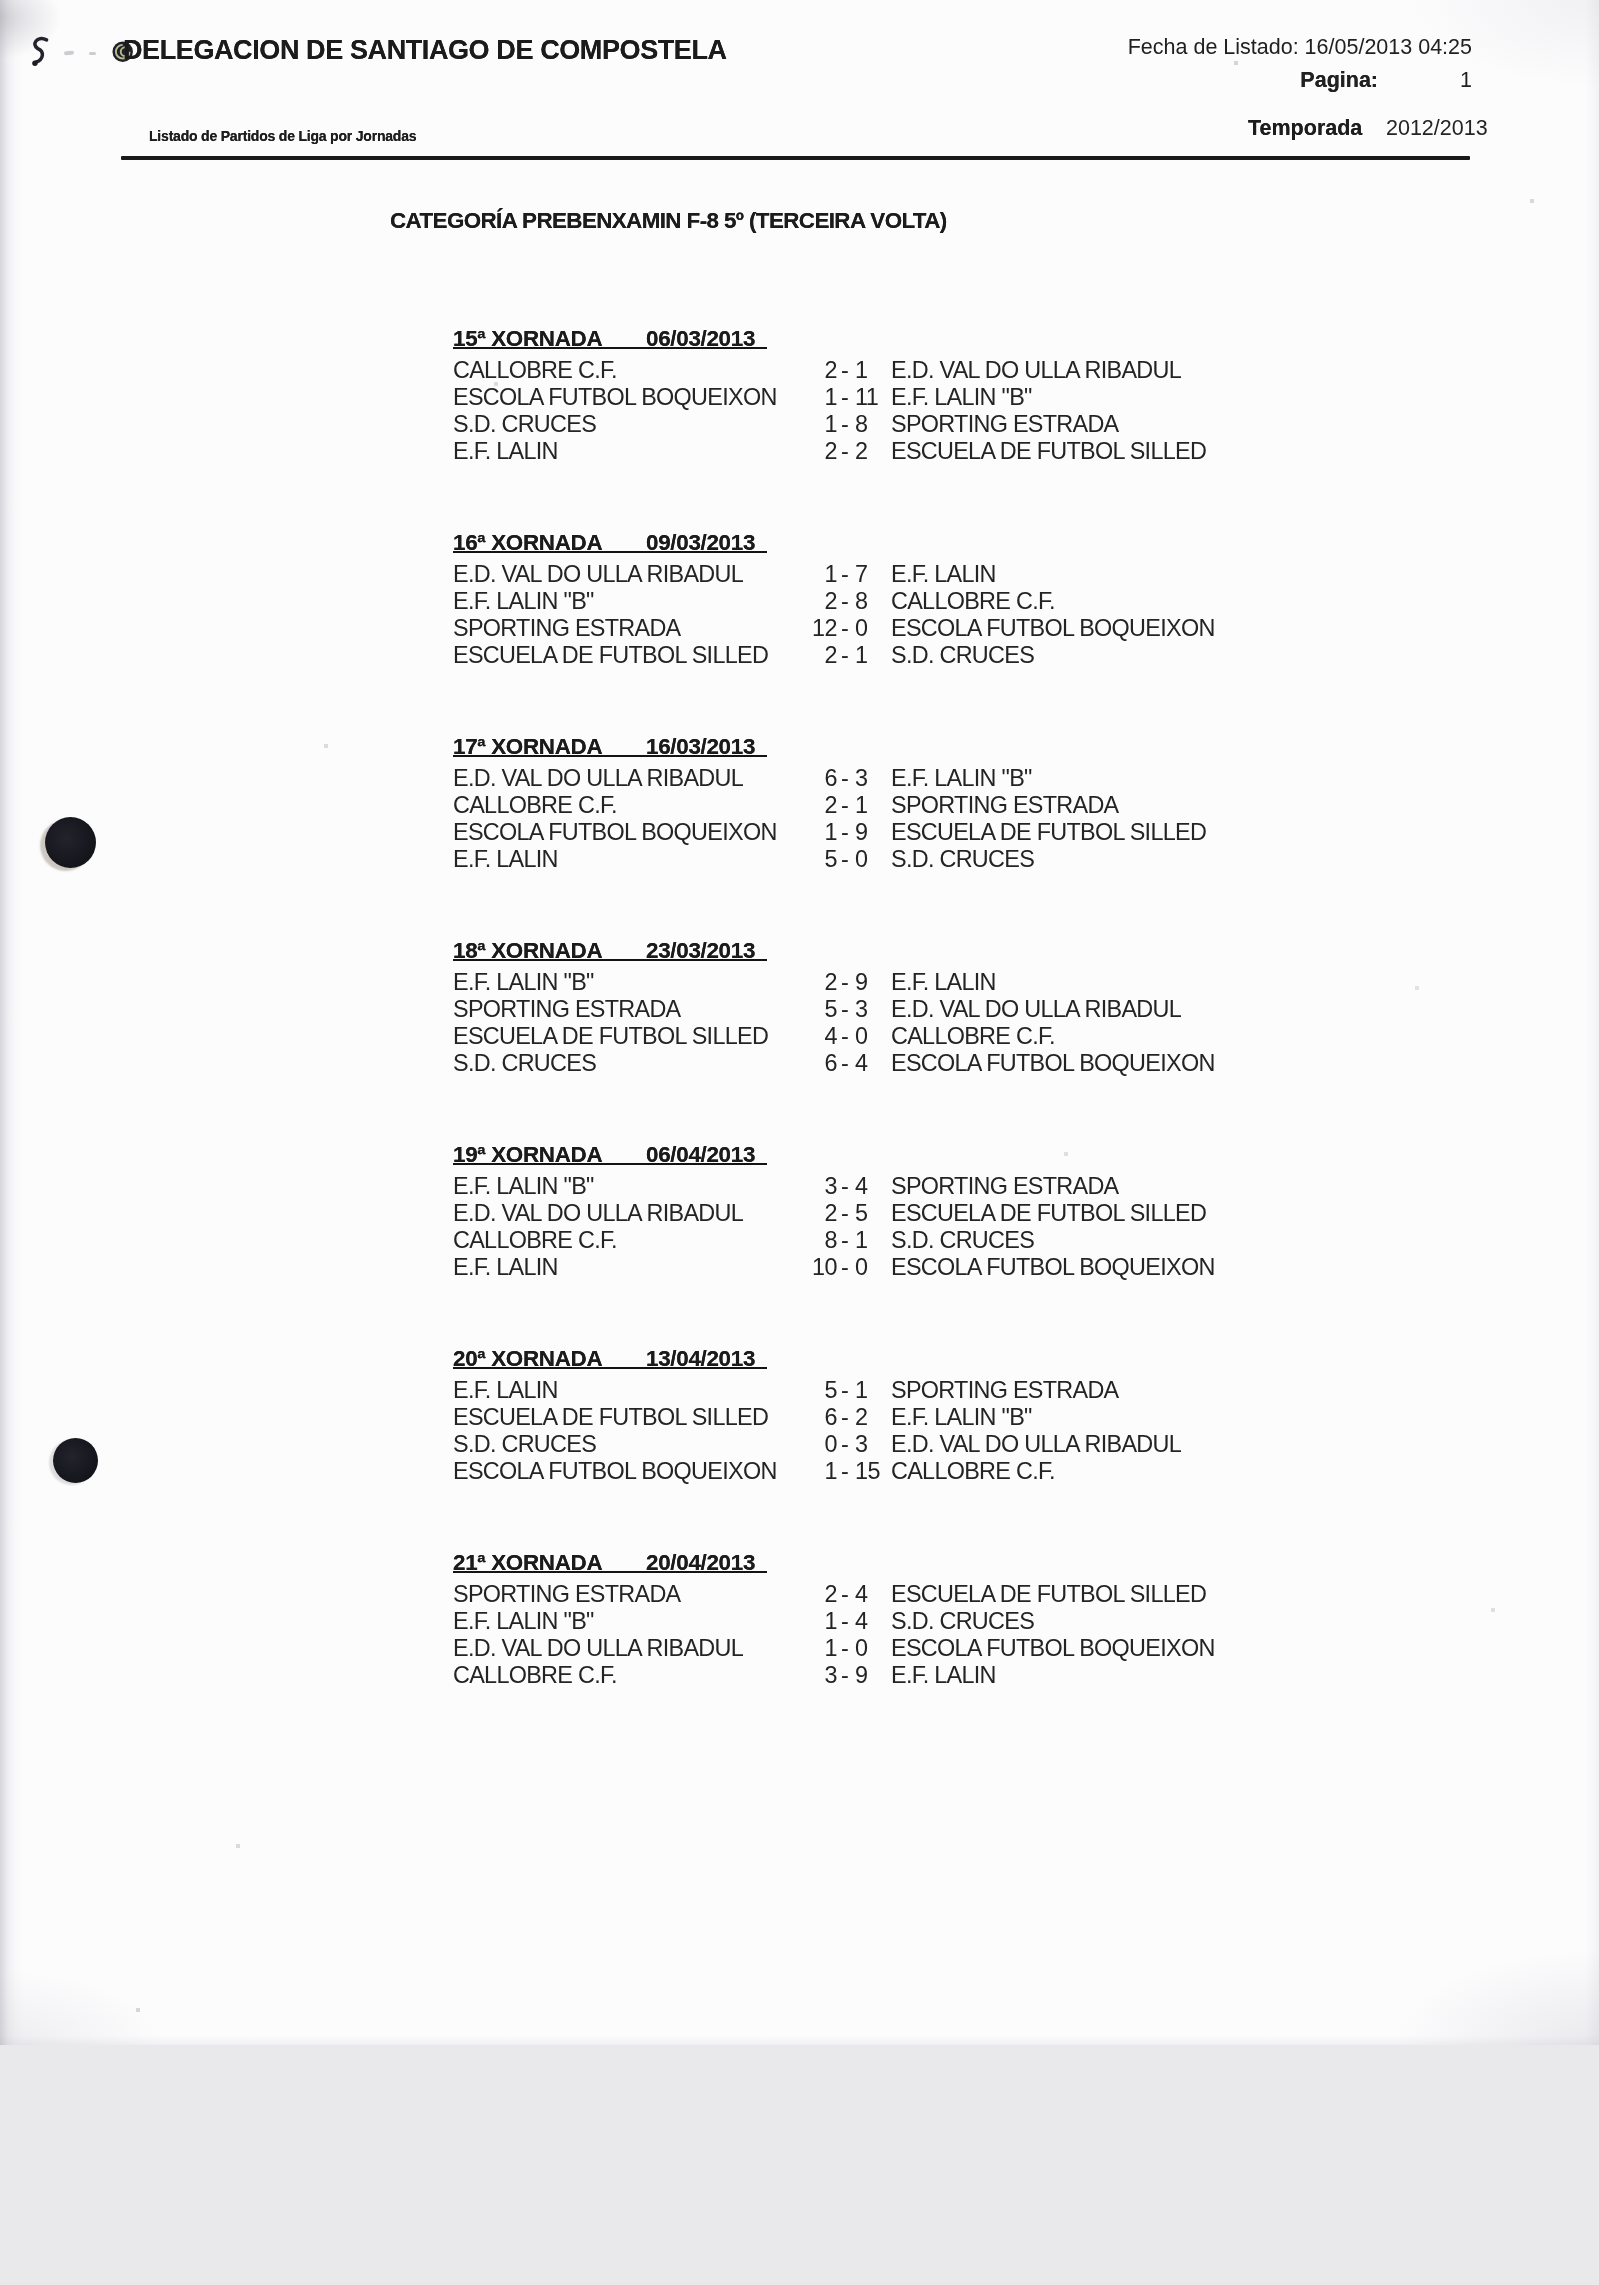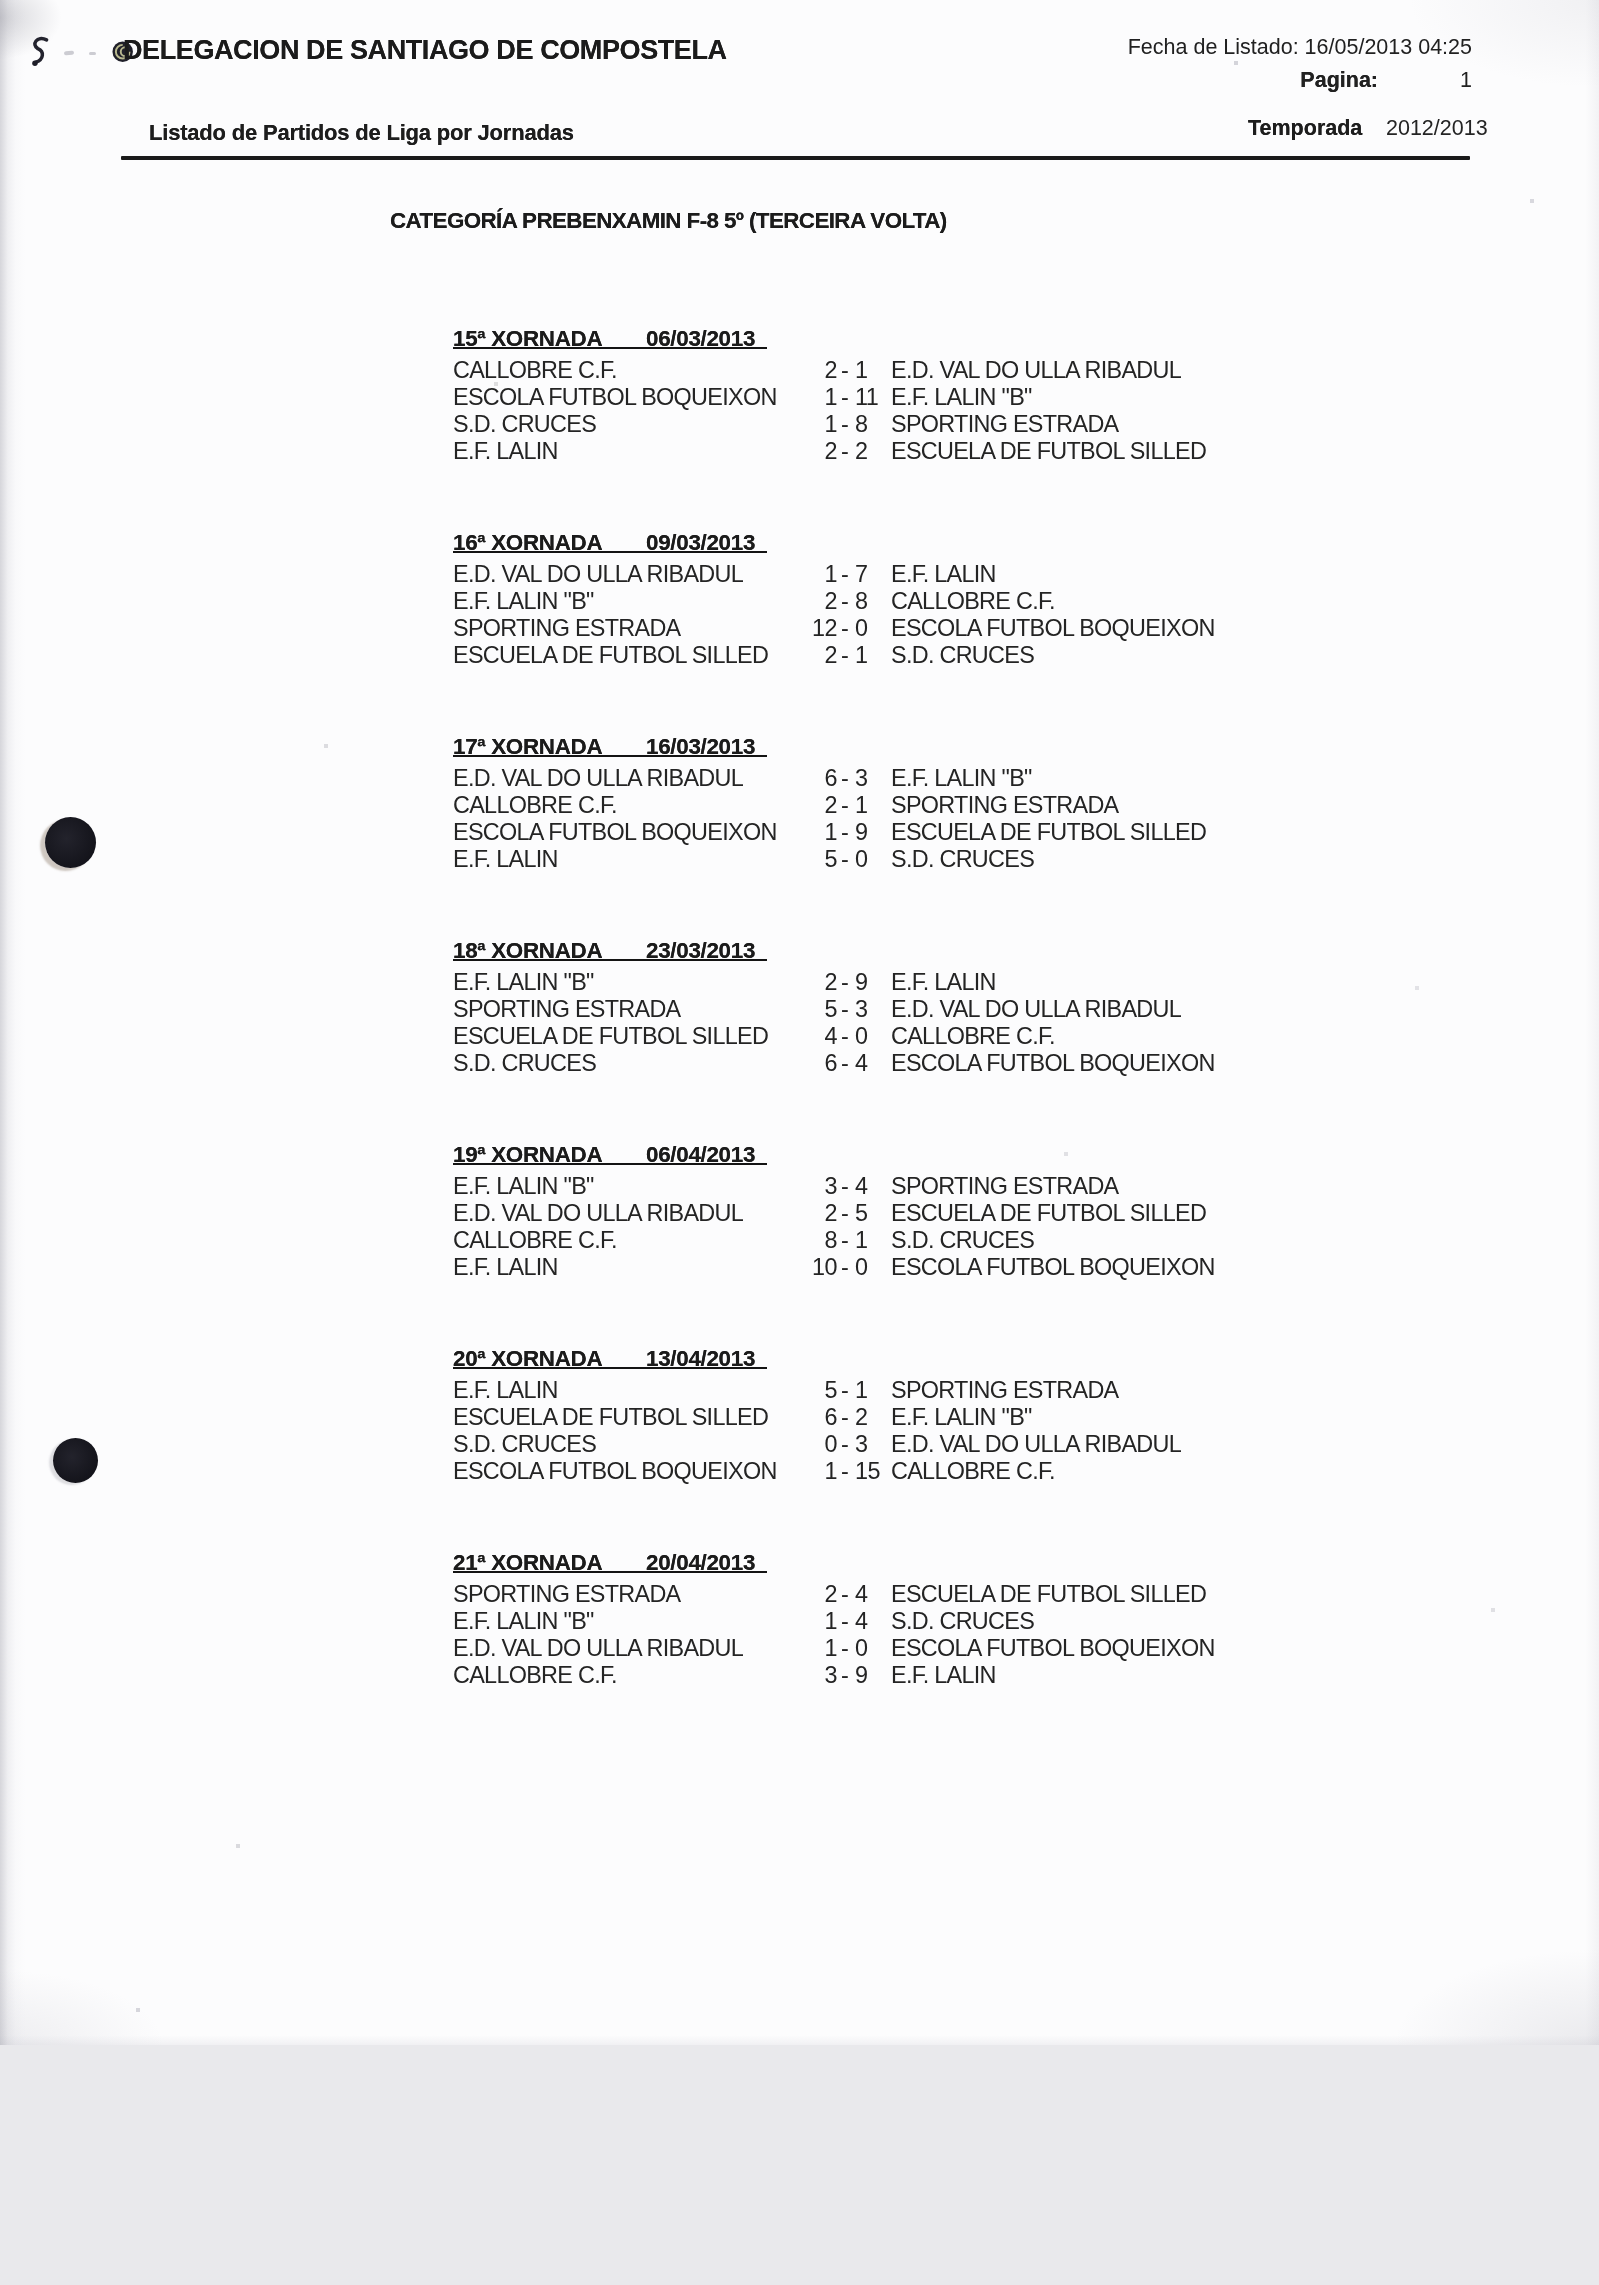--- a/index.html
+++ b/index.html
@@ -22,21 +22,21 @@
       #fcfcfd;
     color:#222;
   }
   .abs{position:absolute;}
   
   .doc-title{left:123px;top:35px;font-size:27px;font-weight:bold;letter-spacing:-0.4px;color:#1b1b1b;text-shadow:0 0 0.6px #2a2a2a;white-space:nowrap;}
   .hdr-right{right:127px;top:35px;text-align:right;font-size:21.5px;color:#212121;white-space:nowrap;}
   .hdr-right .row2{margin-top:7.8px;}
   .pagina-label{font-weight:bold;text-shadow:0 0 0.5px #2a2a2a;}
   .pagina-value{display:inline-block;width:94px;text-align:right;}
-  .hdr-sub{left:149px;top:120px;font-size:22px;font-weight:bold;letter-spacing:-0.2px;color:#1d1d1d;text-shadow:0 0 0.5px #2a2a2a;white-space:nowrap;}
+  .hdr-sub{left:149px;top:128px;font-size:14px;font-weight:bold;letter-spacing:-0.2px;color:#1d1d1d;text-shadow:0 0 0.5px #2a2a2a;white-space:nowrap;}
   .temporada{left:1248px;top:116px;font-size:21.5px;white-space:nowrap;}
   .temporada .lab{font-weight:bold;display:inline-block;width:138px;text-shadow:0 0 0.5px #2a2a2a;color:#1d1d1d;}
   .temporada .val{color:#242424;}
   .rule{left:121px;top:156px;width:1349px;height:3.9px;background:#1a1a1a;border-radius:1px;}
   
   .cat-title{left:390px;top:208px;width:878px;text-align:left;font-size:22.4px;font-weight:bold;letter-spacing:-0.6px;color:#1c1c1c;text-shadow:0 0 0.6px #2a2a2a;white-space:nowrap;}
   
   .jornada-list{left:453px;top:326px;width:878px;}
   .jornada{height:204px;}
   .j-header{position:relative;width:314px;height:20.5px;border-bottom:2.9px solid #141414;font-size:22.4px;font-weight:bold;letter-spacing:-0.3px;color:#1b1b1b;text-shadow:0 0 0.6px #2a2a2a;white-space:nowrap;}

